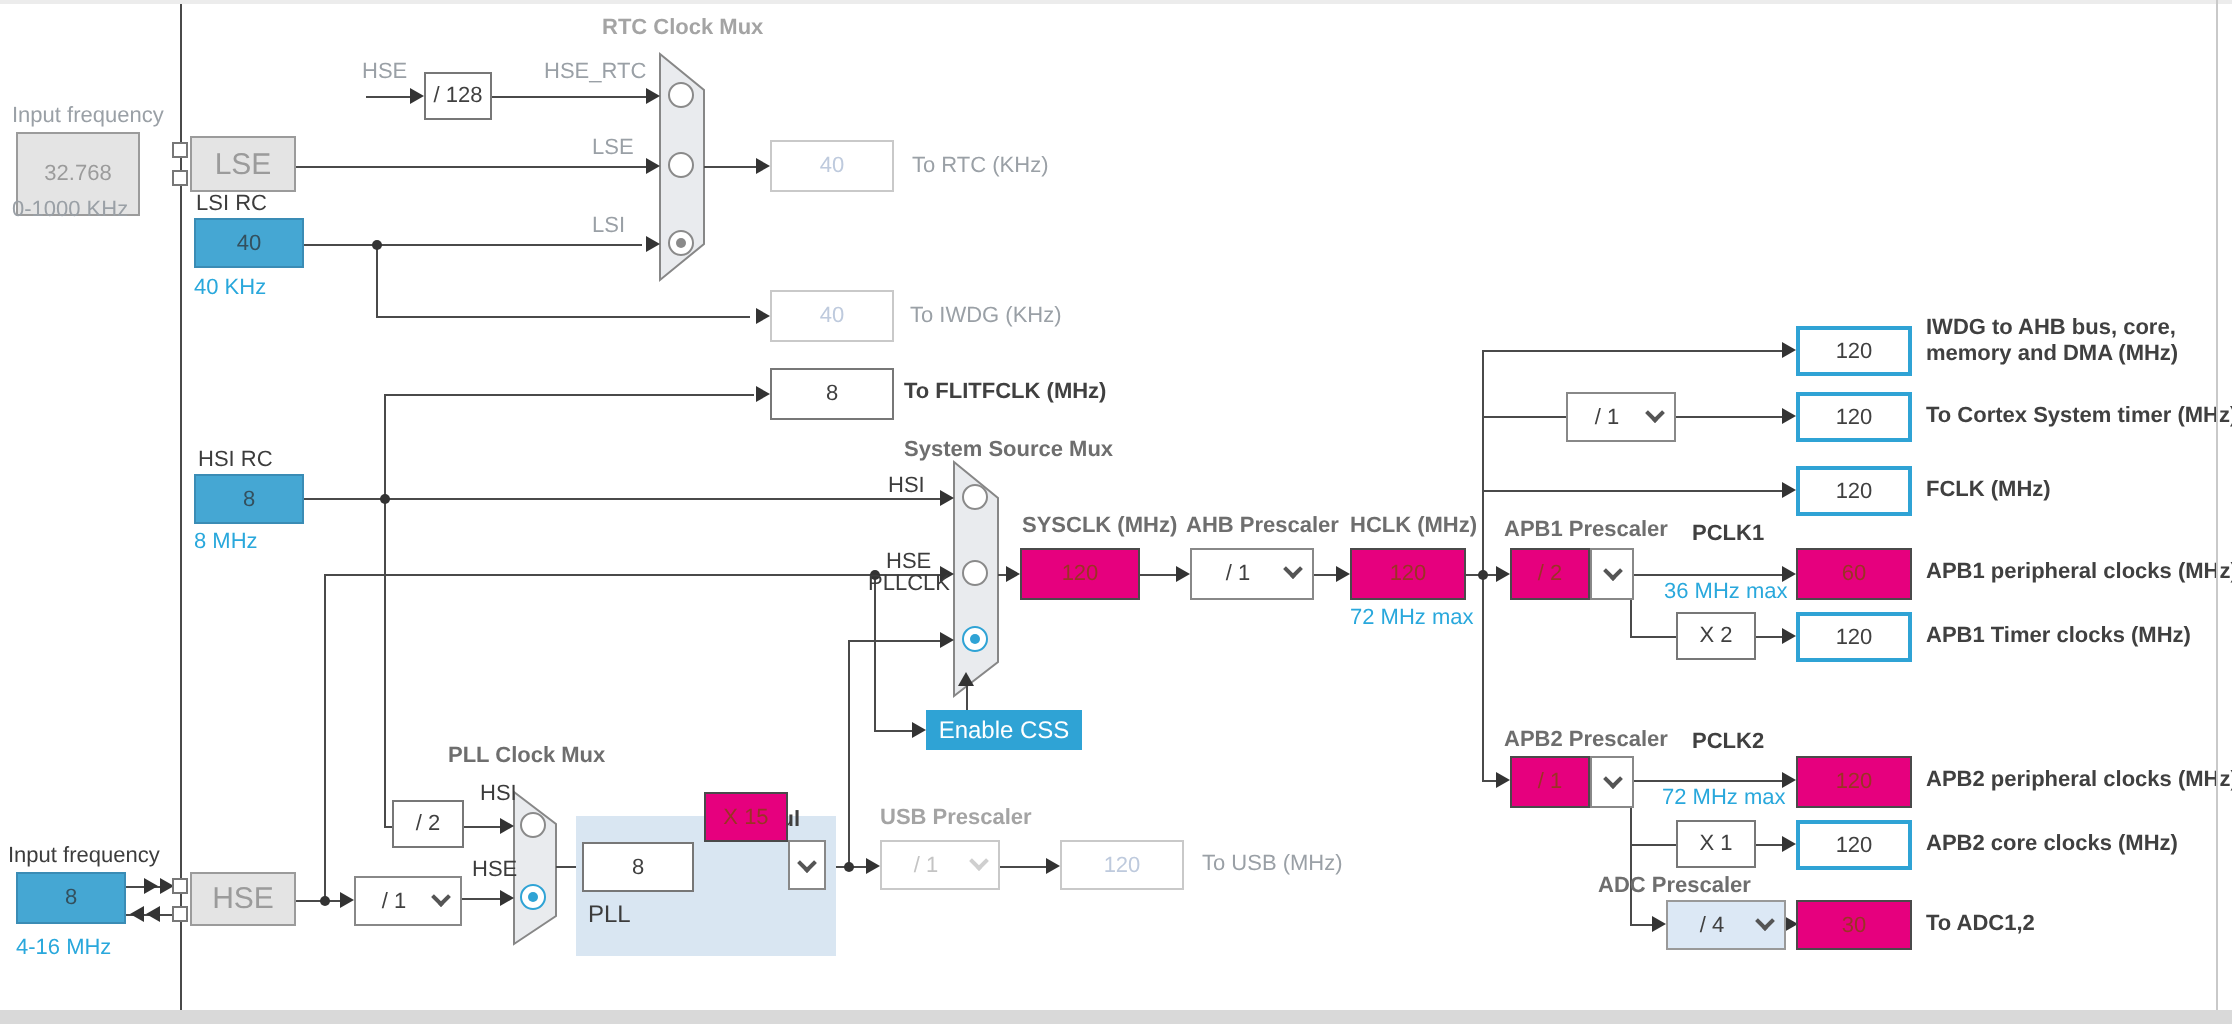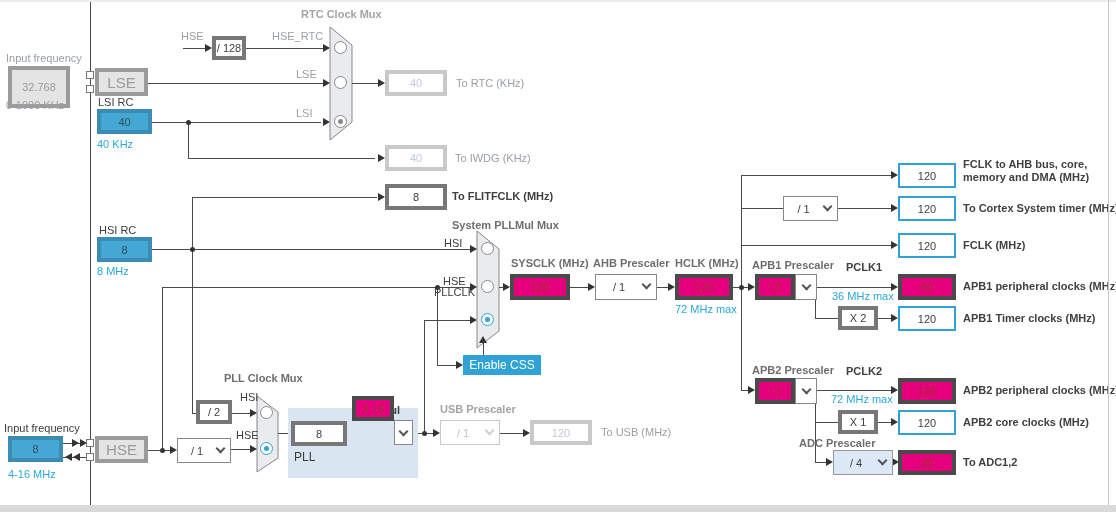--- a/index.html
+++ b/index.html
@@ -7,21 +7,21 @@
           font-family:"Liberation Sans",sans-serif;font-size:11px;color:#444;overflow:hidden}
   .abs{position:absolute}
   .lbl{position:absolute;white-space:nowrap;line-height:13px}
   .t-gray{color:#9aa0a6}
   .t-dark{color:#3c3c3c}
   .t-blue{color:#29a8dc}
   .t-title{color:#6e6e6e;font-weight:bold}
   .t-title-dis{color:#a4a4a4;font-weight:bold}
   .t-out{color:#404040;font-weight:bold}
   .box{position:absolute;display:flex;align-items:center;justify-content:center;
-       box-sizing:border-box;background:#fff;border:4px solid #ec4899}
+       box-sizing:border-box;background:#fff;border:1px solid #ec4899}
   .b-src{background:#45a7d3;border-color:#3a8cb5;color:#33505e}
   .b-gray{background:#e4e4e4;border-color:#9b9b9b;color:#9b9b9b}
   .b-dis{border-color:#c9c9c9;color:#becadd}
   .b-mag{background:#e6007e;border-color:#4a4a4a;color:#9a3324}
   .b-res{border:2px solid #2fa3d5;color:#404040}
   .b-plain{border-color:#777;color:#404040}
   .dd{position:absolute;display:flex;align-items:center;justify-content:center;
       box-sizing:border-box;background:#fff;border:1px solid #888;color:#404040;padding-right:14px}
   .dd .chev{position:absolute;right:6px;top:50%;margin-top:-6px}
   .dd.dis{border-color:#c9c9c9;color:#c4c4c4}
@@ -188,21 +188,21 @@
   <div class="box b-dis" style="left:385px;top:145px;width:62px;height:26px">40</div>
   <div class="lbl t-gray" style="left:455px;top:152px">To IWDG (KHz)</div>
 
   <div class="box b-plain" style="left:385px;top:184px;width:62px;height:26px">8</div>
   <div class="lbl t-out" style="left:452px;top:190px">To FLITFCLK (MHz)</div>
 
   <div class="lbl t-dark" style="left:99px;top:224px">HSI RC</div>
   <div class="box b-src" style="left:97px;top:237px;width:55px;height:25px">8</div>
   <div class="lbl t-blue" style="left:97px;top:265px">8 MHz</div>
 
-  <div class="lbl t-title" style="left:452px;top:219px">System PLLMul Mux</div>
+  <div class="lbl t-title" style="left:452px;top:219px">System Source Mux</div>
   <div class="lbl t-dark" style="left:444px;top:237px">HSI</div>
   <div class="lbl t-dark" style="left:443px;top:275px">HSE</div>
   <div class="lbl t-dark" style="left:434px;top:286px">PLLCLK</div>
   <div class="radio" style="left:481px;top:242px"></div>
   <div class="radio" style="left:481px;top:280px"></div>
   <div class="radio sel-blue" style="left:481px;top:313px"></div>
   <div class="btn-css" style="left:463px;top:355px;width:78px;height:20px">Enable CSS</div>
 
   <div class="lbl t-title" style="left:511px;top:257px">SYSCLK (MHz)</div>
   <div class="box b-mag" style="left:510px;top:274px;width:60px;height:26px">120</div>
@@ -244,21 +244,21 @@
   <div class="lbl t-dark" style="left:4px;top:422px">Input frequency</div>
   <div class="box b-src" style="left:8px;top:436px;width:55px;height:26px">8</div>
   <div class="lbl t-blue" style="left:8px;top:468px">4-16 MHz</div>
   <div class="box b-gray" style="left:95px;top:436px;width:53px;height:27px;font-size:15px">HSE</div>
   <div class="dd" style="left:177px;top:438px;width:54px;height:25px">
     <span>/ 1</span>
     <span class="chev"></span>
   </div>
 
   <div class="box b-res" style="left:898px;top:163px;width:58px;height:25px">120</div>
-  <div class="lbl t-out" style="left:963px;top:158px">FCLK to AHB bus, core,</div>
+  <div class="lbl t-out" style="left:963px;top:158px">IWDG to AHB bus, core,</div>
   <div class="lbl t-out" style="left:963px;top:171px">memory and DMA (MHz)</div>
 
   <div class="dd" style="left:783px;top:196px;width:55px;height:25px">
     <span>/ 1</span>
     <span class="chev"></span>
   </div>
   <div class="box b-res" style="left:898px;top:196px;width:58px;height:25px">120</div>
   <div class="lbl t-out" style="left:963px;top:202px">To Cortex System timer (MHz)</div>
 
   <div class="box b-res" style="left:898px;top:233px;width:58px;height:25px">120</div>

